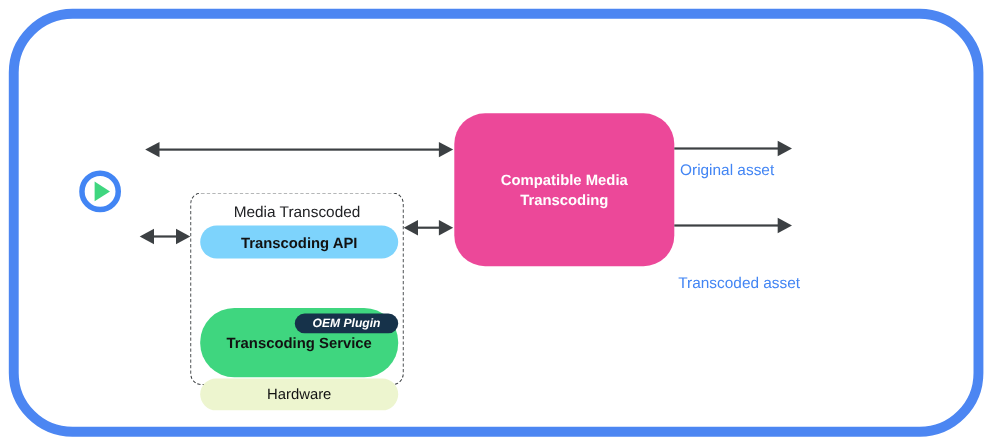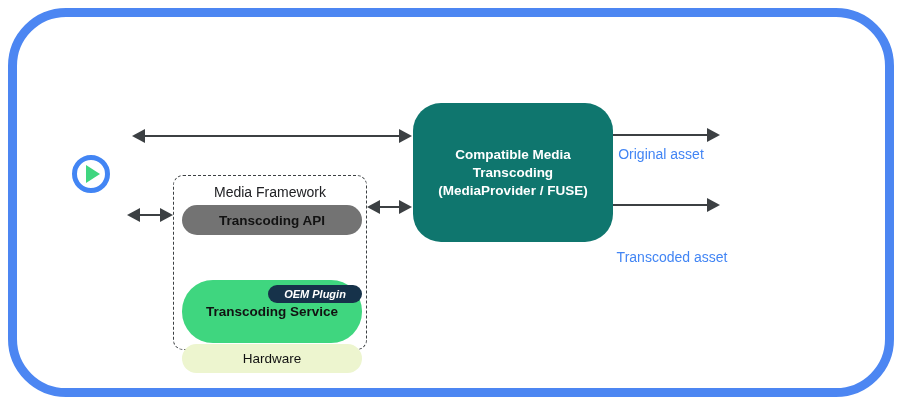--- a/index.html
+++ b/index.html
@@ -44,34 +44,34 @@
     position:absolute; left:173px; top:175px; width:194px; height:175px;
     border:1.5px dashed #3c4043; border-radius:10px; background:#ffffff;
   }
   .mf-title { margin-top:8px; text-align:center; font-size:14px; color:#202124; }
 
   .layer {
     position:absolute; left:182px; width:180px;
     display:flex; align-items:center; justify-content:center;
     font-size:13.5px; color:#121212;
   }
-  .layer.api      { top:205px; height:30px; border-radius:15px; background:#737373; font-weight:bold; }
+  .layer.api      { top:205px; height:30px; border-radius:15px; background:#7dd3fc; font-weight:bold; }
   .layer.service  { top:240px; height:63px; border-radius:31px; background:#3fd67f; font-weight:bold;margin-top:40px; }
   .layer.hardware { top:308px; height:29px; border-radius:15px; background:#edf5cf;margin-top:36px; }
   .oem-badge {
     position:absolute; left:268px; top:285px; width:94px; height:18px;
     border-radius:9px; background:#16324a; color:#ffffff;
     display:flex; align-items:center; justify-content:center;
     font-size:11px; font-weight:bold;font-style:italic;
   }
 
   
   .cmt-box {
     position:absolute; left:413px; top:103px; width:200px; height:139px;
-    border-radius:28px; background:#0f766e; color:#ffffff;
+    border-radius:28px; background:#ec4899; color:#ffffff;
     display:flex; flex-direction:column; align-items:center; justify-content:center;
     text-align:center; font-weight:bold; font-size:13.5px; line-height:18px;
   }
   .cmt-box .inner { width:180px; }
 
   .asset-label {
     position:absolute; font-size:14px; color:#4285f4; text-align:center;margin-top:34px;
   }
   .asset-label.original   { left:606px; top:112px; width:110px; }
   .asset-label.transcoded { left:613px; top:215px; width:118px;text-align:center; }
@@ -105,36 +105,35 @@
     <div class="head right"></div>
   </div>
 
   <div class="arrow double" style="left:367px; top:200px; width:45px;">
     <div class="head left"></div>
     <div class="shaft"></div>
     <div class="head right"></div>
   </div>
 
   <div class="mf-box">
-    <div class="mf-title">Media Framework</div>
+    <div class="mf-title">Media Transcoded</div>
   </div>
 
   <div class="layer api">Transcoding API</div>
 
   <div class="layer service">
     <span>Transcoding Service</span>
   </div>
   <div class="oem-badge">OEM Plugin</div>
 
   <div class="layer hardware">Hardware</div>
 
   <div class="cmt-box">
     <div class="inner">
       <div>Compatible Media Transcoding</div>
-      <div>(MediaProvider / FUSE)</div>
     </div>
   </div>
 
   <div class="asset-label original">Original asset</div>
   <div class="arrow single" style="left:613px; top:128px; width:107px;">
     <div class="shaft"></div>
     <div class="head right"></div>
   </div>
 
   <div class="arrow single" style="left:613px; top:198px; width:107px;">

